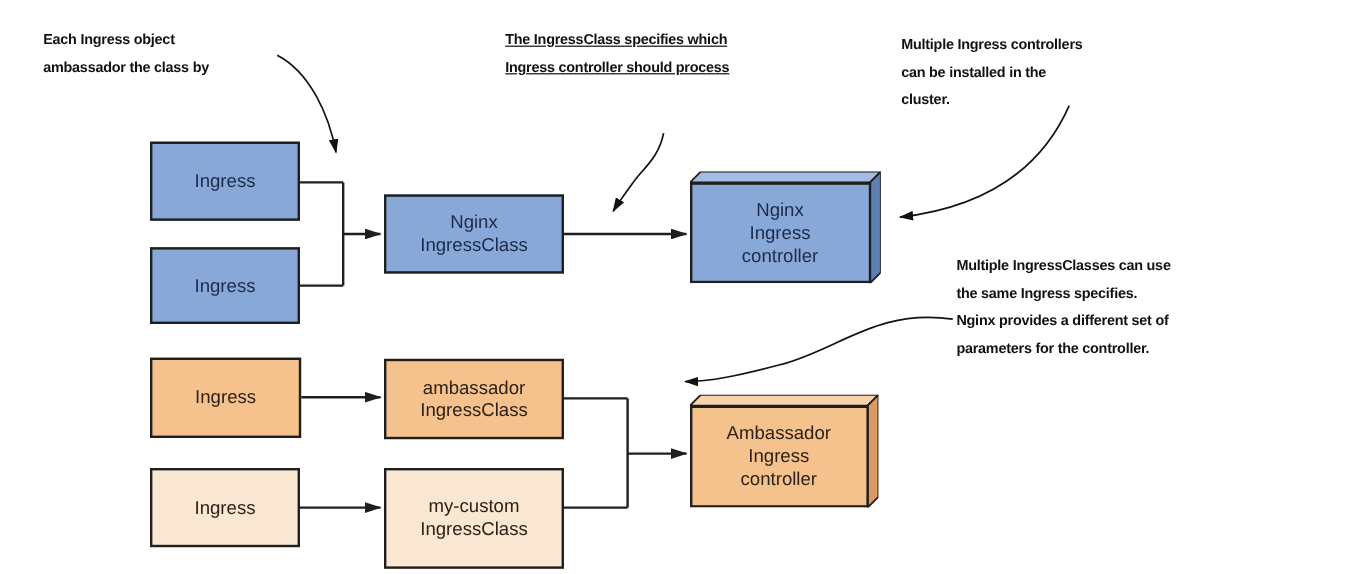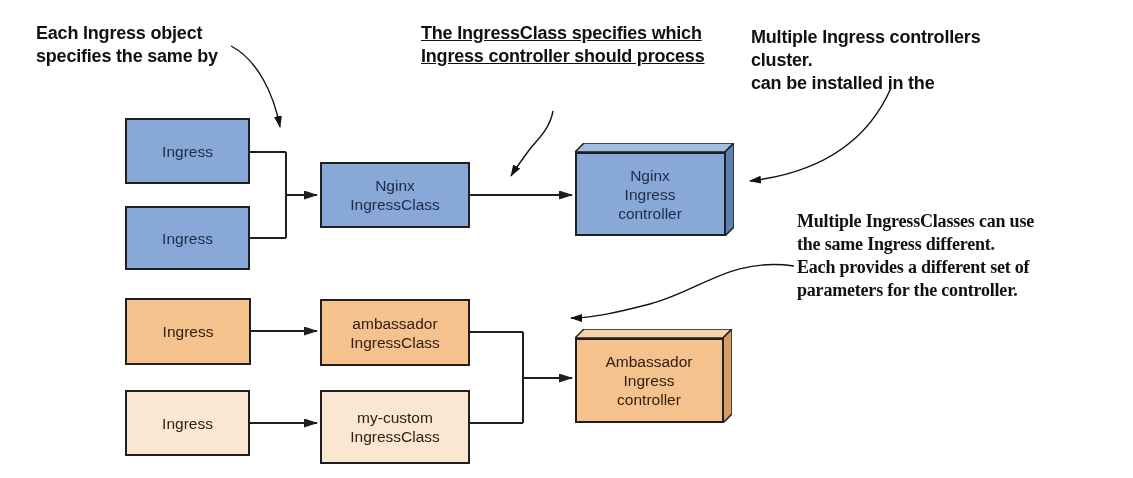--- a/index.html
+++ b/index.html
@@ -30,21 +30,21 @@
     display:flex;align-items:center;justify-content:center;
     text-align:center;font-size:15.5px;line-height:19px;
     white-space:pre-line;
   }
   .node3d.blue3d .lbl{color:var(--c-text_blue);}
   .node3d.orange3d .lbl{color:var(--c-text_dark);}
   .annotation{
     position:absolute;
     color:var(--c-annotation);
     font-weight:bold;
-    font-size:18px;line-height:23px;
+    font-size:12px;line-height:23px;
     letter-spacing:-0.2px;
     white-space:nowrap;
   }
 </style>
 </head>
 <body>
 
 <div id="canvas">
 
   <svg id="wires" width="1133" height="478" viewBox="0 0 1133 478">
@@ -82,21 +82,21 @@
   <div class="node blue" style="left:320px;top:162px;width:150px;height:66px;">Nginx
 IngressClass</div>
 
   <div class="node orange" style="left:125px;top:298px;width:126px;height:67px;">Ingress</div>
 
   <div class="node orange" style="left:320px;top:299px;width:150px;height:67px;">ambassador
 IngressClass</div>
 
   <div class="node cream" style="left:125px;top:390px;width:125px;height:66px;">Ingress</div>
 
-  <div class="node cream" style="left:320px;top:390px;width:150px;height:74px;">my-custom
+  <div class="node cream" style="left:320px;top:390px;width:150px;height:84px;">my-custom
 IngressClass</div>
 
   <div class="node3d blue3d" style="left:575px;top:143px;width:159px;height:93px;">
     <svg width="159" height="93" viewBox="0 0 159 93">
       <polygon points="0,9 9,0 159,0 150,9" style="fill:var(--c-blue_top)" stroke="var(--c-border)" stroke-width="1.5"></polygon>
       <polygon points="150,9 159,0 159,84 150,93" style="fill:var(--c-blue_side)" stroke="var(--c-border)" stroke-width="1.5"></polygon>
       <rect x="1" y="10" width="149" height="82" style="fill:var(--c-blue)" stroke="var(--c-border)" stroke-width="2"></rect>
     </svg>
     <div class="lbl" style="left:0;top:9px;width:150px;height:84px;">Nginx
 Ingress
@@ -109,34 +109,34 @@
       <polygon points="148,9 157,0 157,85 148,94" style="fill:var(--c-orange_side)" stroke="var(--c-border)" stroke-width="1.5"></polygon>
       <rect x="1" y="10" width="147" height="83" style="fill:var(--c-orange)" stroke="var(--c-border)" stroke-width="2"></rect>
     </svg>
     <div class="lbl" style="left:0;top:9px;width:148px;height:85px;">Ambassador
 Ingress
 controller</div>
   </div>
 
   <div class="annotation" style="left:36px;top:22px;">
     <div>Each Ingress object</div>
-    <div>specifies the same by</div>
+    <div>ambassador the class by</div>
   </div>
 
   <div class="annotation" style="left:421px;top:22px;text-decoration:underline;">
     <div>The IngressClass specifies which</div>
     <div>Ingress controller should process</div>
   </div>
 
   <div class="annotation" style="left:751px;top:26px;">
     <div>Multiple Ingress controllers</div>
+    <div>can be installed in the</div>
     <div>cluster.</div>
-    <div>can be installed in the</div>
   </div>
 
-  <div class="annotation" style="left:797px;top:210px;font-family:Liberation Serif, serif;">
+  <div class="annotation" style="left:797px;top:210px;">
     <div>Multiple IngressClasses can use</div>
-    <div>the same Ingress different.</div>
-    <div>Each provides a different set of</div>
+    <div>the same Ingress specifies.</div>
+    <div>Nginx provides a different set of</div>
     <div>parameters for the controller.</div>
   </div>
 
 </div>
 
 </body></html>

